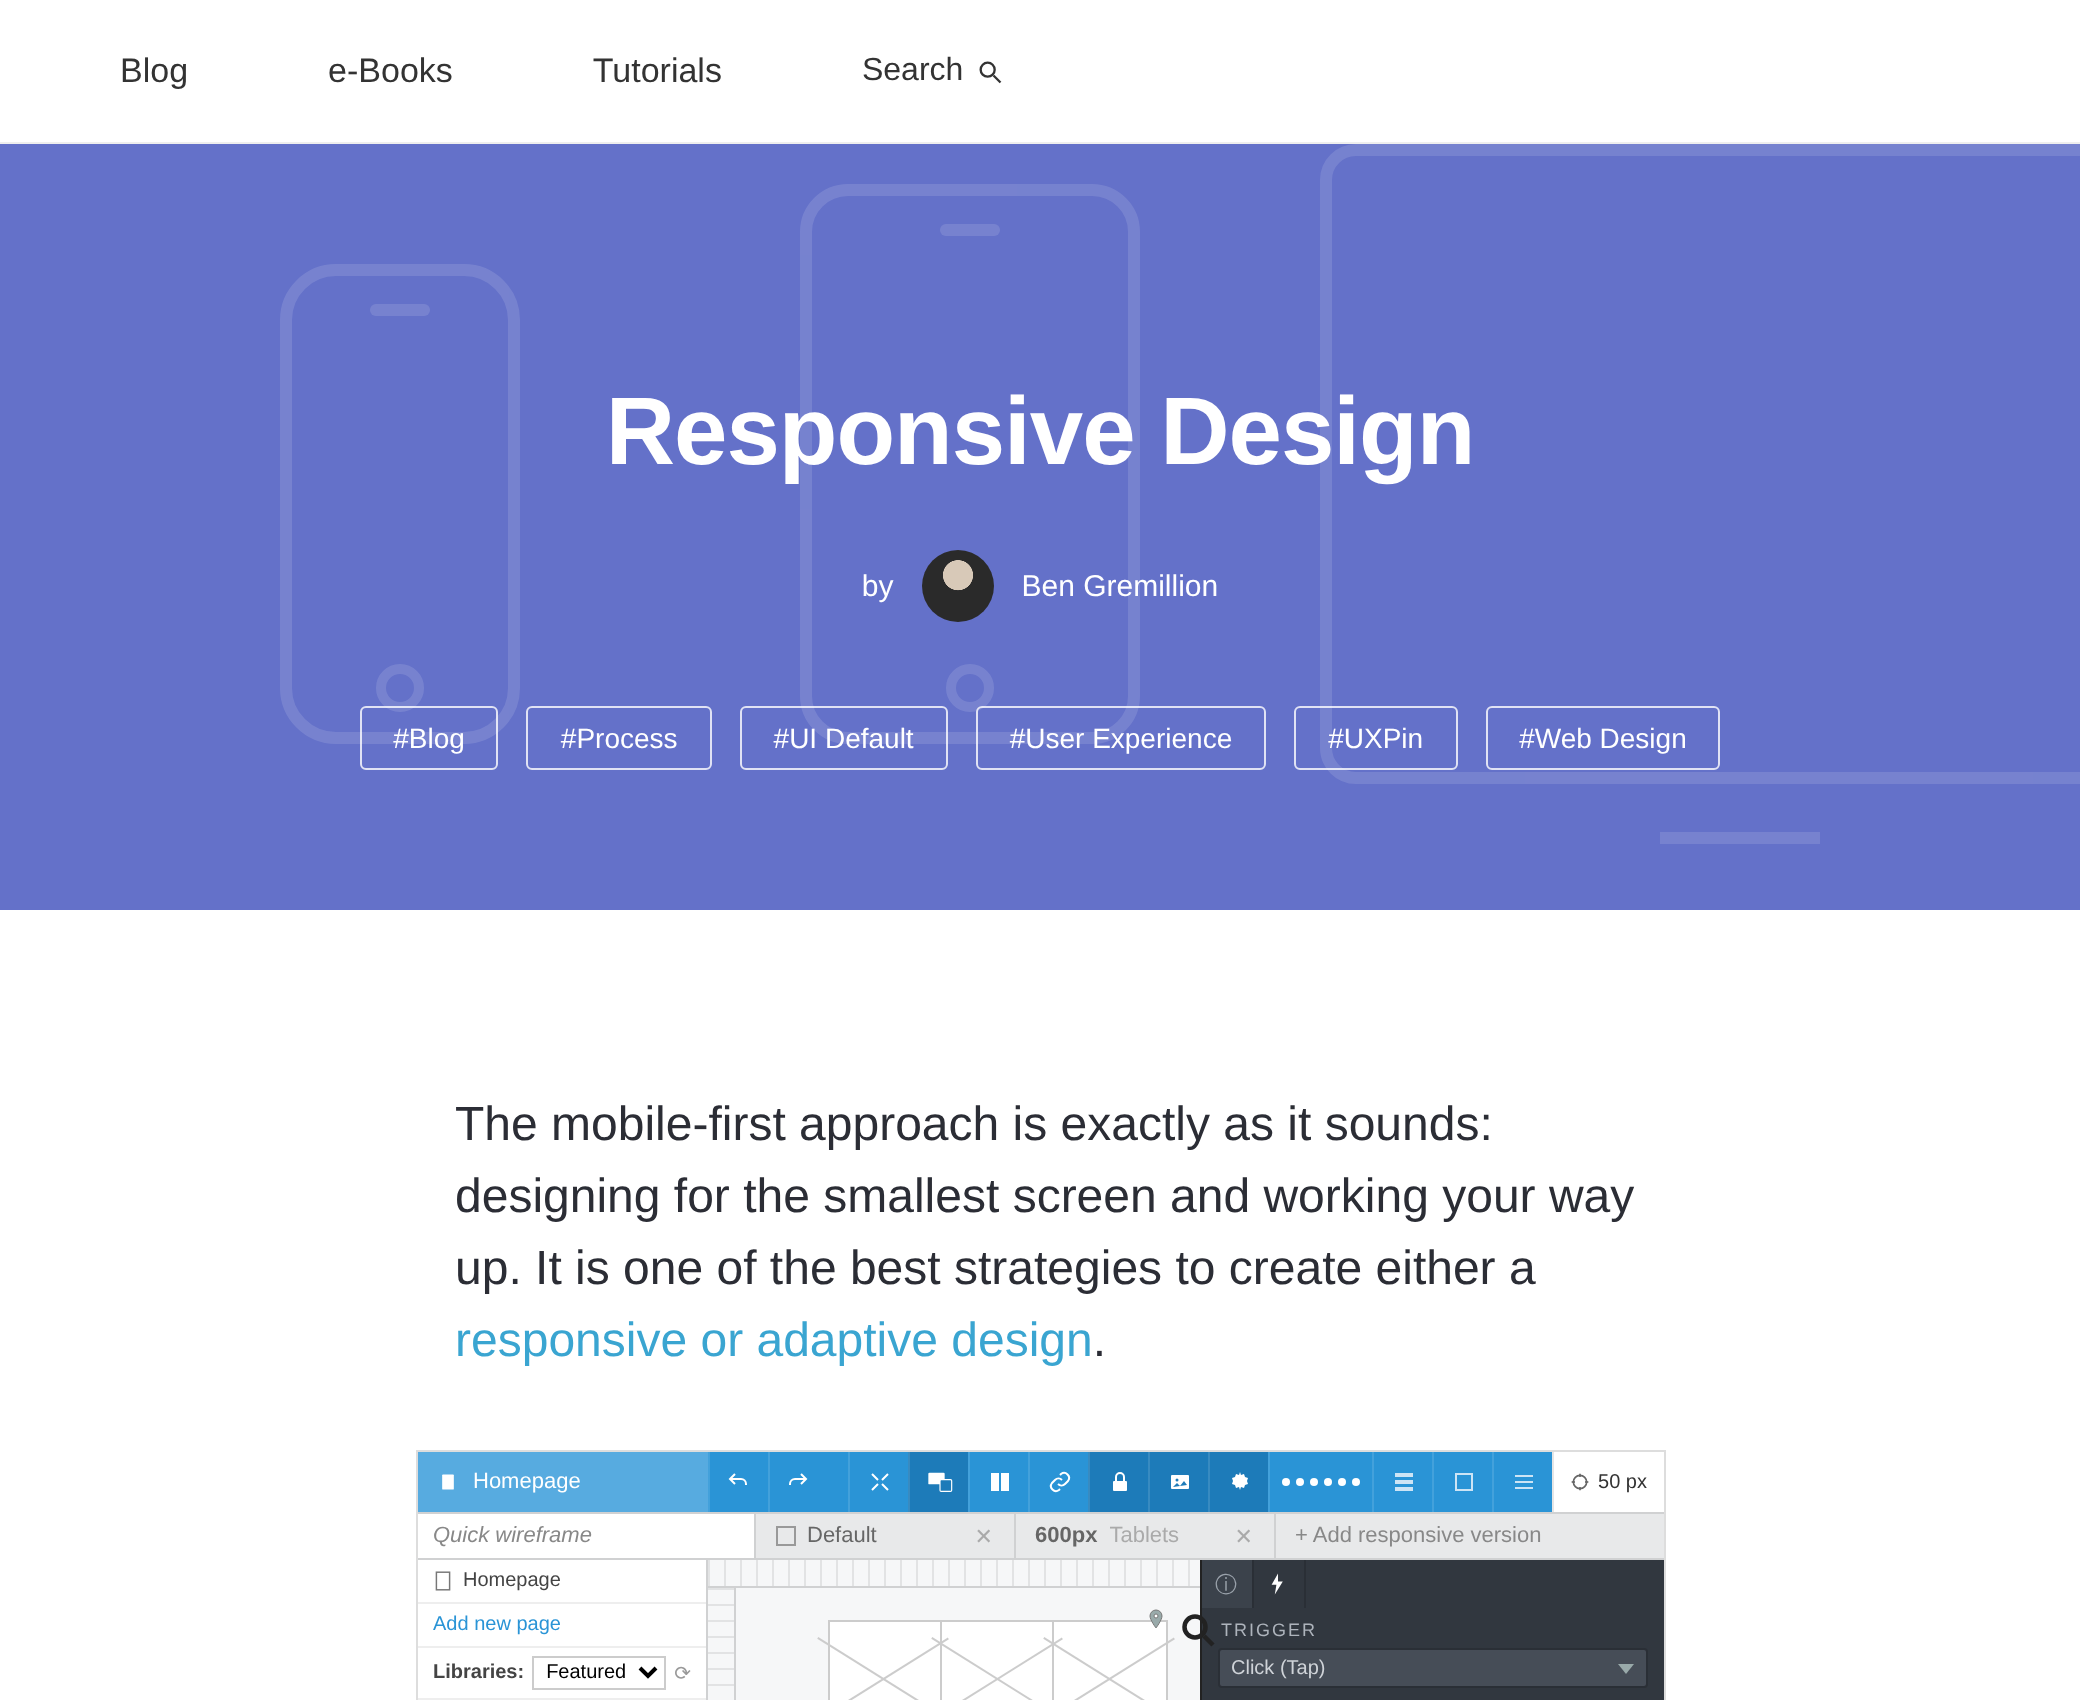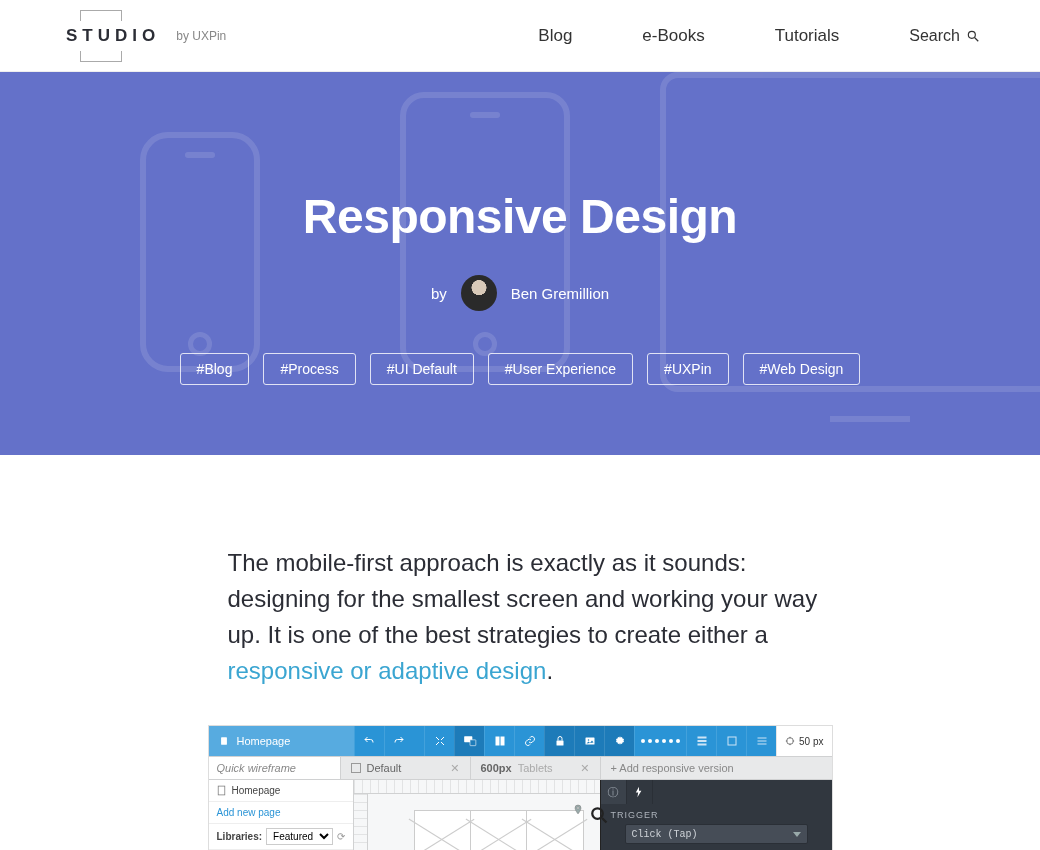--- a/index.html
+++ b/index.html
@@ -44,21 +44,21 @@
 .tool-breadcrumb { display: flex; align-items: center; gap: 8px; padding: 0 10px; background: #57abe0; width: 145px; }
 .tool-icons { display: flex; align-items: center; flex: 1; }
 .tool-icons > div { flex: 0 0 30px; display: flex; align-items: center; justify-content: center; height: 100%; border-left: 1px solid rgba(255,255,255,0.12); }
 .tool-icons > div.active { background: #1d7bb9; }
 .tool-icons .spacer { flex: 1; border: none; }
 .tool-zoom { display: flex; align-items: center; background: #fff; color: #333; padding: 0 8px; gap: 4px; font-size: 10px; white-space: nowrap; border-left: 1px solid rgba(0,0,0,0.1); }
 .tool-iconset { display:flex; gap:3px; padding:0 6px; align-items:center; border-left:1px solid rgba(255,255,255,0.12); height:100%;}
 .dot4 { width:4px; height:4px; background:#fff; border-radius:50%;}
 
 .tool-bp { display: flex; height: 24px; background: #e8e9ea; border-top: 1px solid #d0d1d2; border-bottom: 1px solid #d0d1d2; }
-.tool-bp-spacer { width: 132px; border-right: 1px solid #d0d1d2; background: #fff; display:flex; align-items:center; padding:0 8px; color:#888; font-style:italic; }
+.tool-bp-spacer { width: 169px; border-right: 1px solid #d0d1d2; background: #fff; display:flex; align-items:center; padding:0 8px; color:#888; font-style:italic; }
 .tool-bp-item { display: flex; align-items: center; padding: 0 10px; gap: 6px; border-right: 1px solid #d0d1d2; color: #666; }
 .tool-bp-item .x { margin-left: auto; color: #aaa; }
 .tool-bp-add { display: flex; align-items: center; padding: 0 10px; color: #888; }
 
 .tool-main { display: flex; height: 96px; }
 .sidebar { width: 145px; background: #fff; border-right: 1px solid #d0d1d2; }
 .sb-row { padding: 5px 8px; border-bottom: 1px solid #eee; display: flex; align-items: center; gap: 6px; font-size: 10px; }
 .sb-row.link { color: #2a94d6; }
 .sb-lib { display: flex; align-items: center; gap: 4px; padding: 4px 8px; font-size: 10px; border-bottom: 1px solid #eee; }
 .sb-lib select { flex: 1; font-size: 10px; border: 1px solid #ccc; padding: 1px 2px; background:#fff; }
@@ -73,32 +73,28 @@
 .artboard .cell::before { transform: rotate(32deg); }
 .artboard .cell::after { transform: rotate(-32deg); }
 .pin { position:absolute; left:218px; top:24px; width:12px; height:12px; }
 .mag { position:absolute; left:236px; top:26px; width:18px; height:18px; }
 
 .inspector { width: 232px; background: #31373f; color: #eee; border-left: 1px solid #222; }
 .insp-tabs { display: flex; height: 24px; }
 .insp-tab { flex: 0 0 26px; display:flex; align-items:center; justify-content:center; background:#3b424b; border-right:1px solid #2a2f36; color:#9aa2ab;}
 .insp-tab.active { background:#31373f; color:#fff;}
 .insp-sec-label { font-size: 9px; letter-spacing: 1px; padding: 6px 10px 4px; color: #aeb4bc; }
-.insp-field { margin: 0 24px; font-family: Liberation Mono, monospace; }
+.insp-field { margin: 0 8px; }
 .insp-field .ctrl { background:#464d57; border:1px solid #2a2f36; height:20px; display:flex; align-items:center; padding:0 6px; justify-content:space-between; color:#cfd3d8; font-size:10px; border-radius:2px;}
 .chev { width:0; height:0; border-left:4px solid transparent; border-right:4px solid transparent; border-top:5px solid #9aa; }
 </style>
 </head>
 <body>
 
 <header class="header">
-  <div class="logo-wrap">
-    <span class="logo-studio">STUDIO</span>
-    <span class="logo-by">by UXPin</span>
-  </div>
   <nav class="nav">
     <a>Blog</a>
     <a>e-Books</a>
     <a>Tutorials</a>
     <div class="search-wrap">
       <span>Search</span>
       <svg class="search-icon" viewBox="0 0 24 24" fill="none" stroke="#333" stroke-width="2">
           <circle cx="10" cy="10" r="6"></circle>
           <line x1="15" y1="15" x2="21" y2="21"></line>
         </svg>

